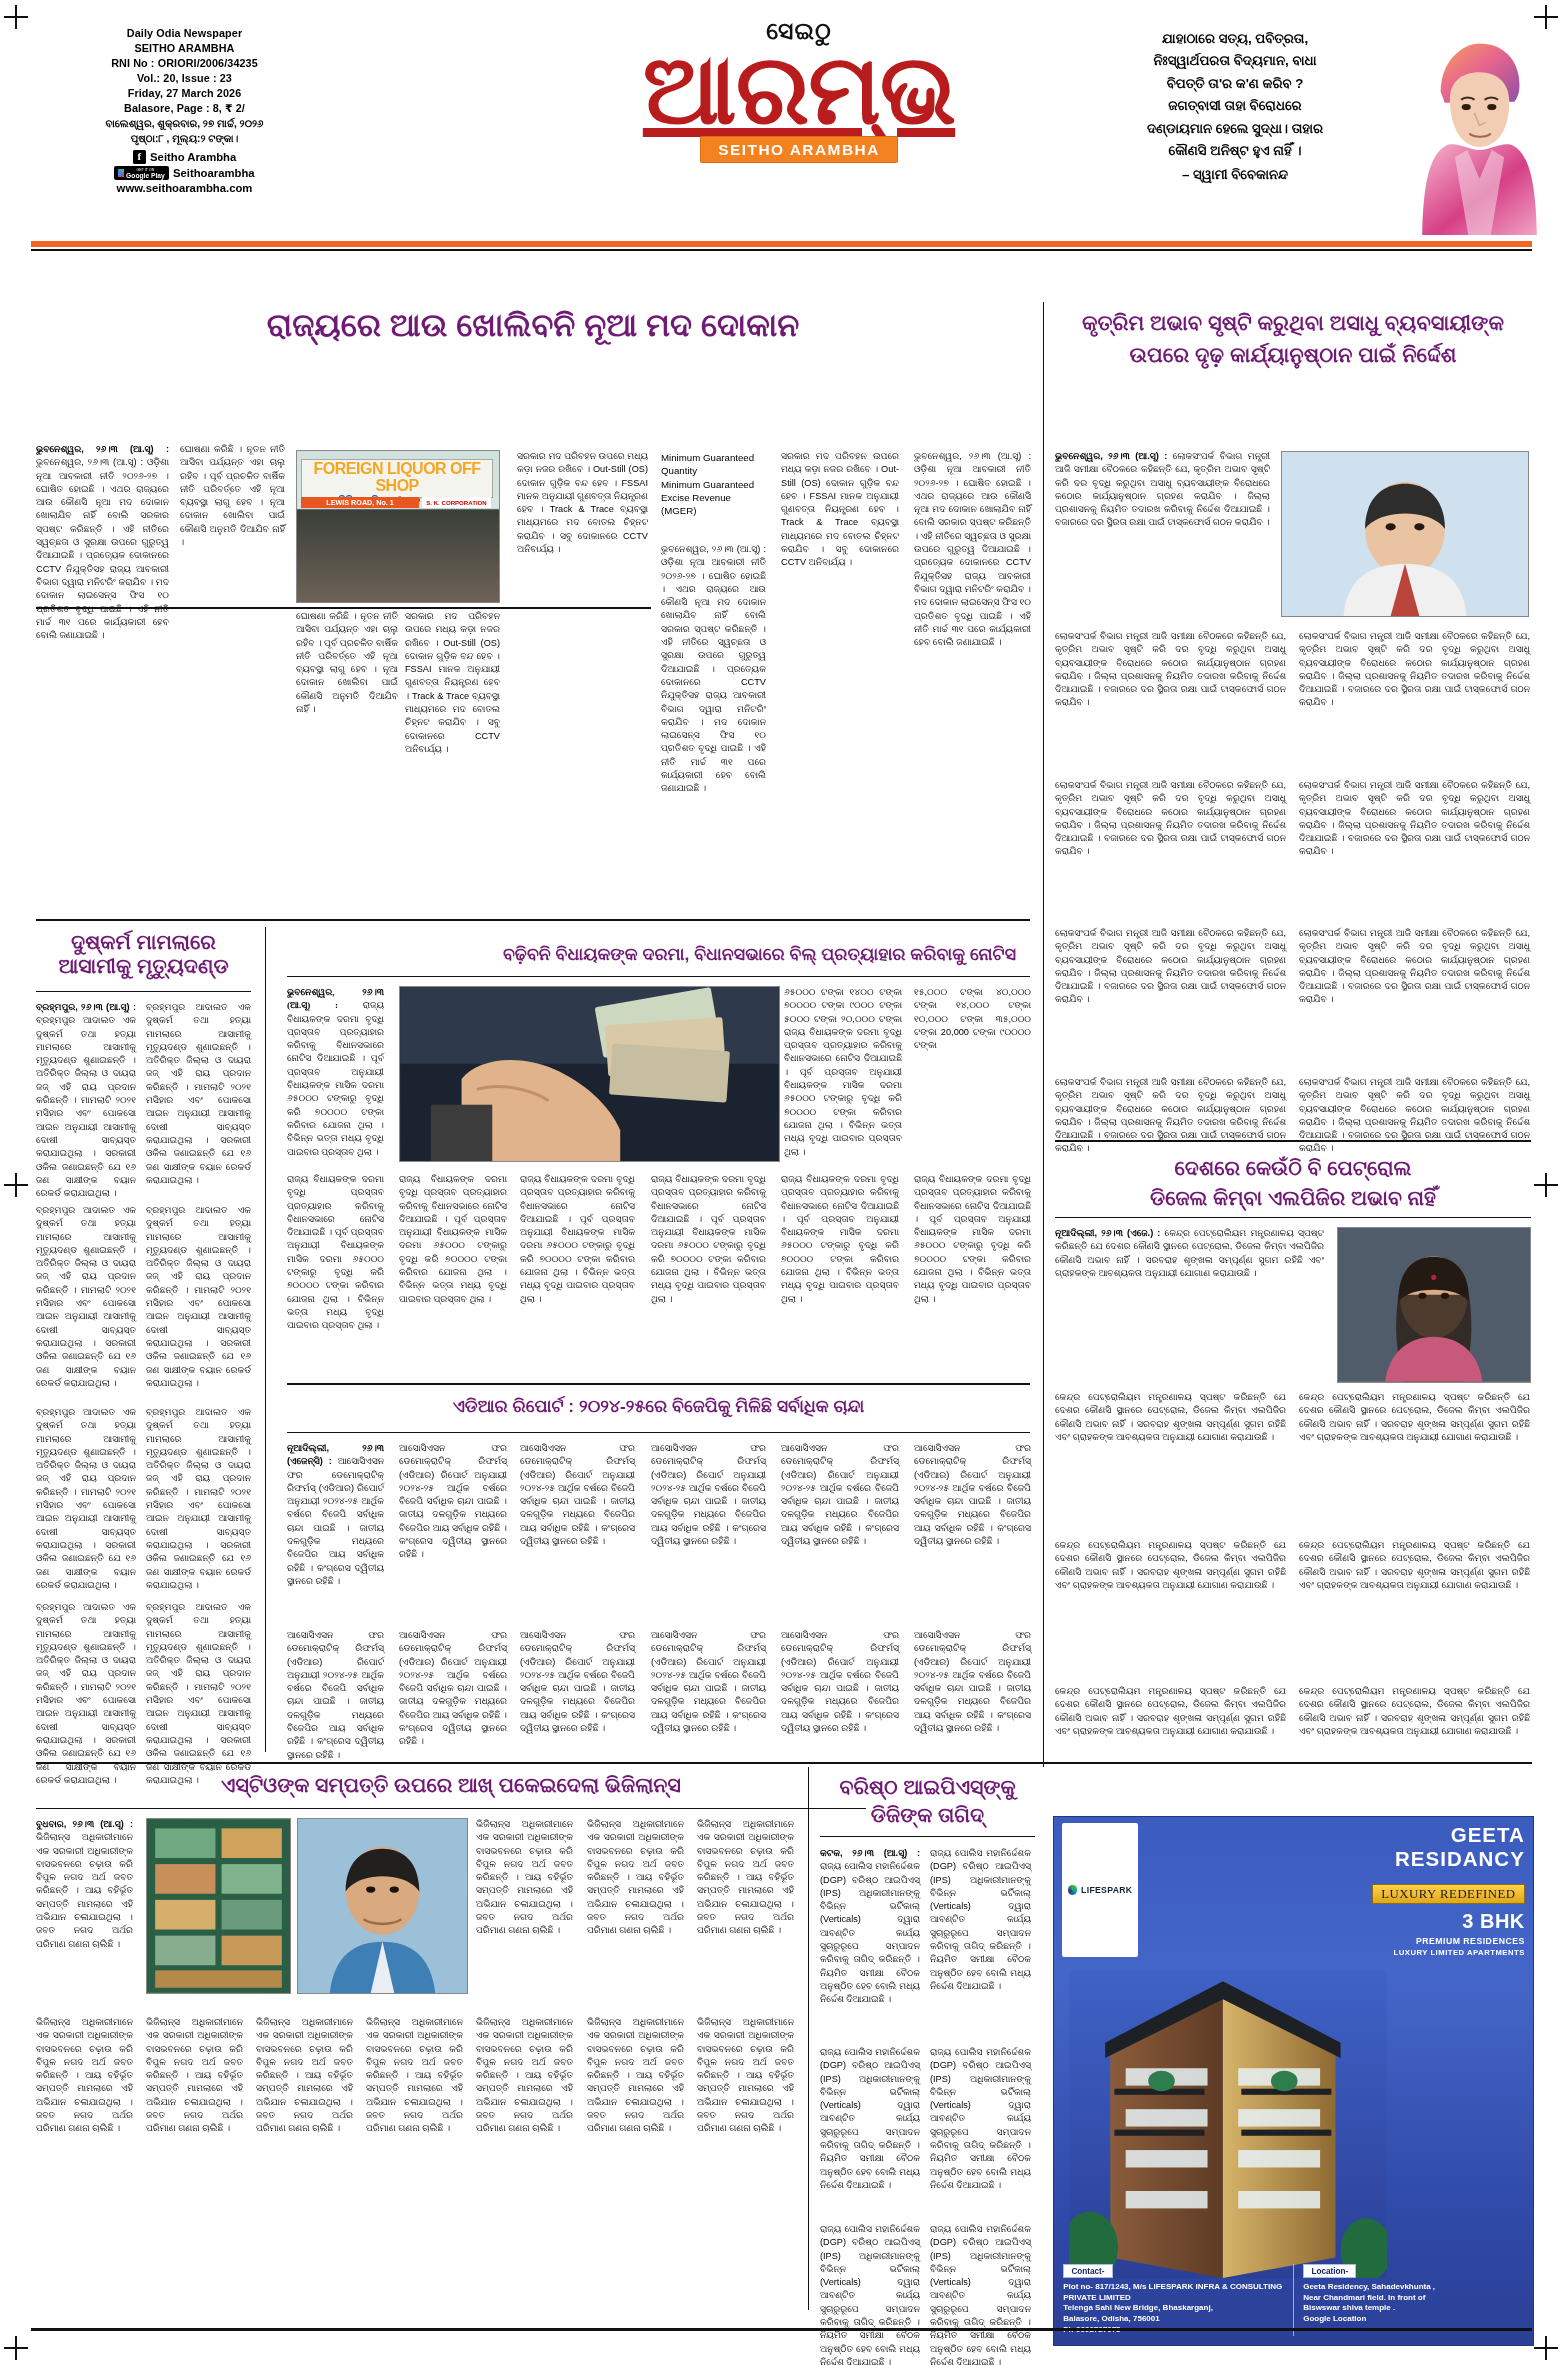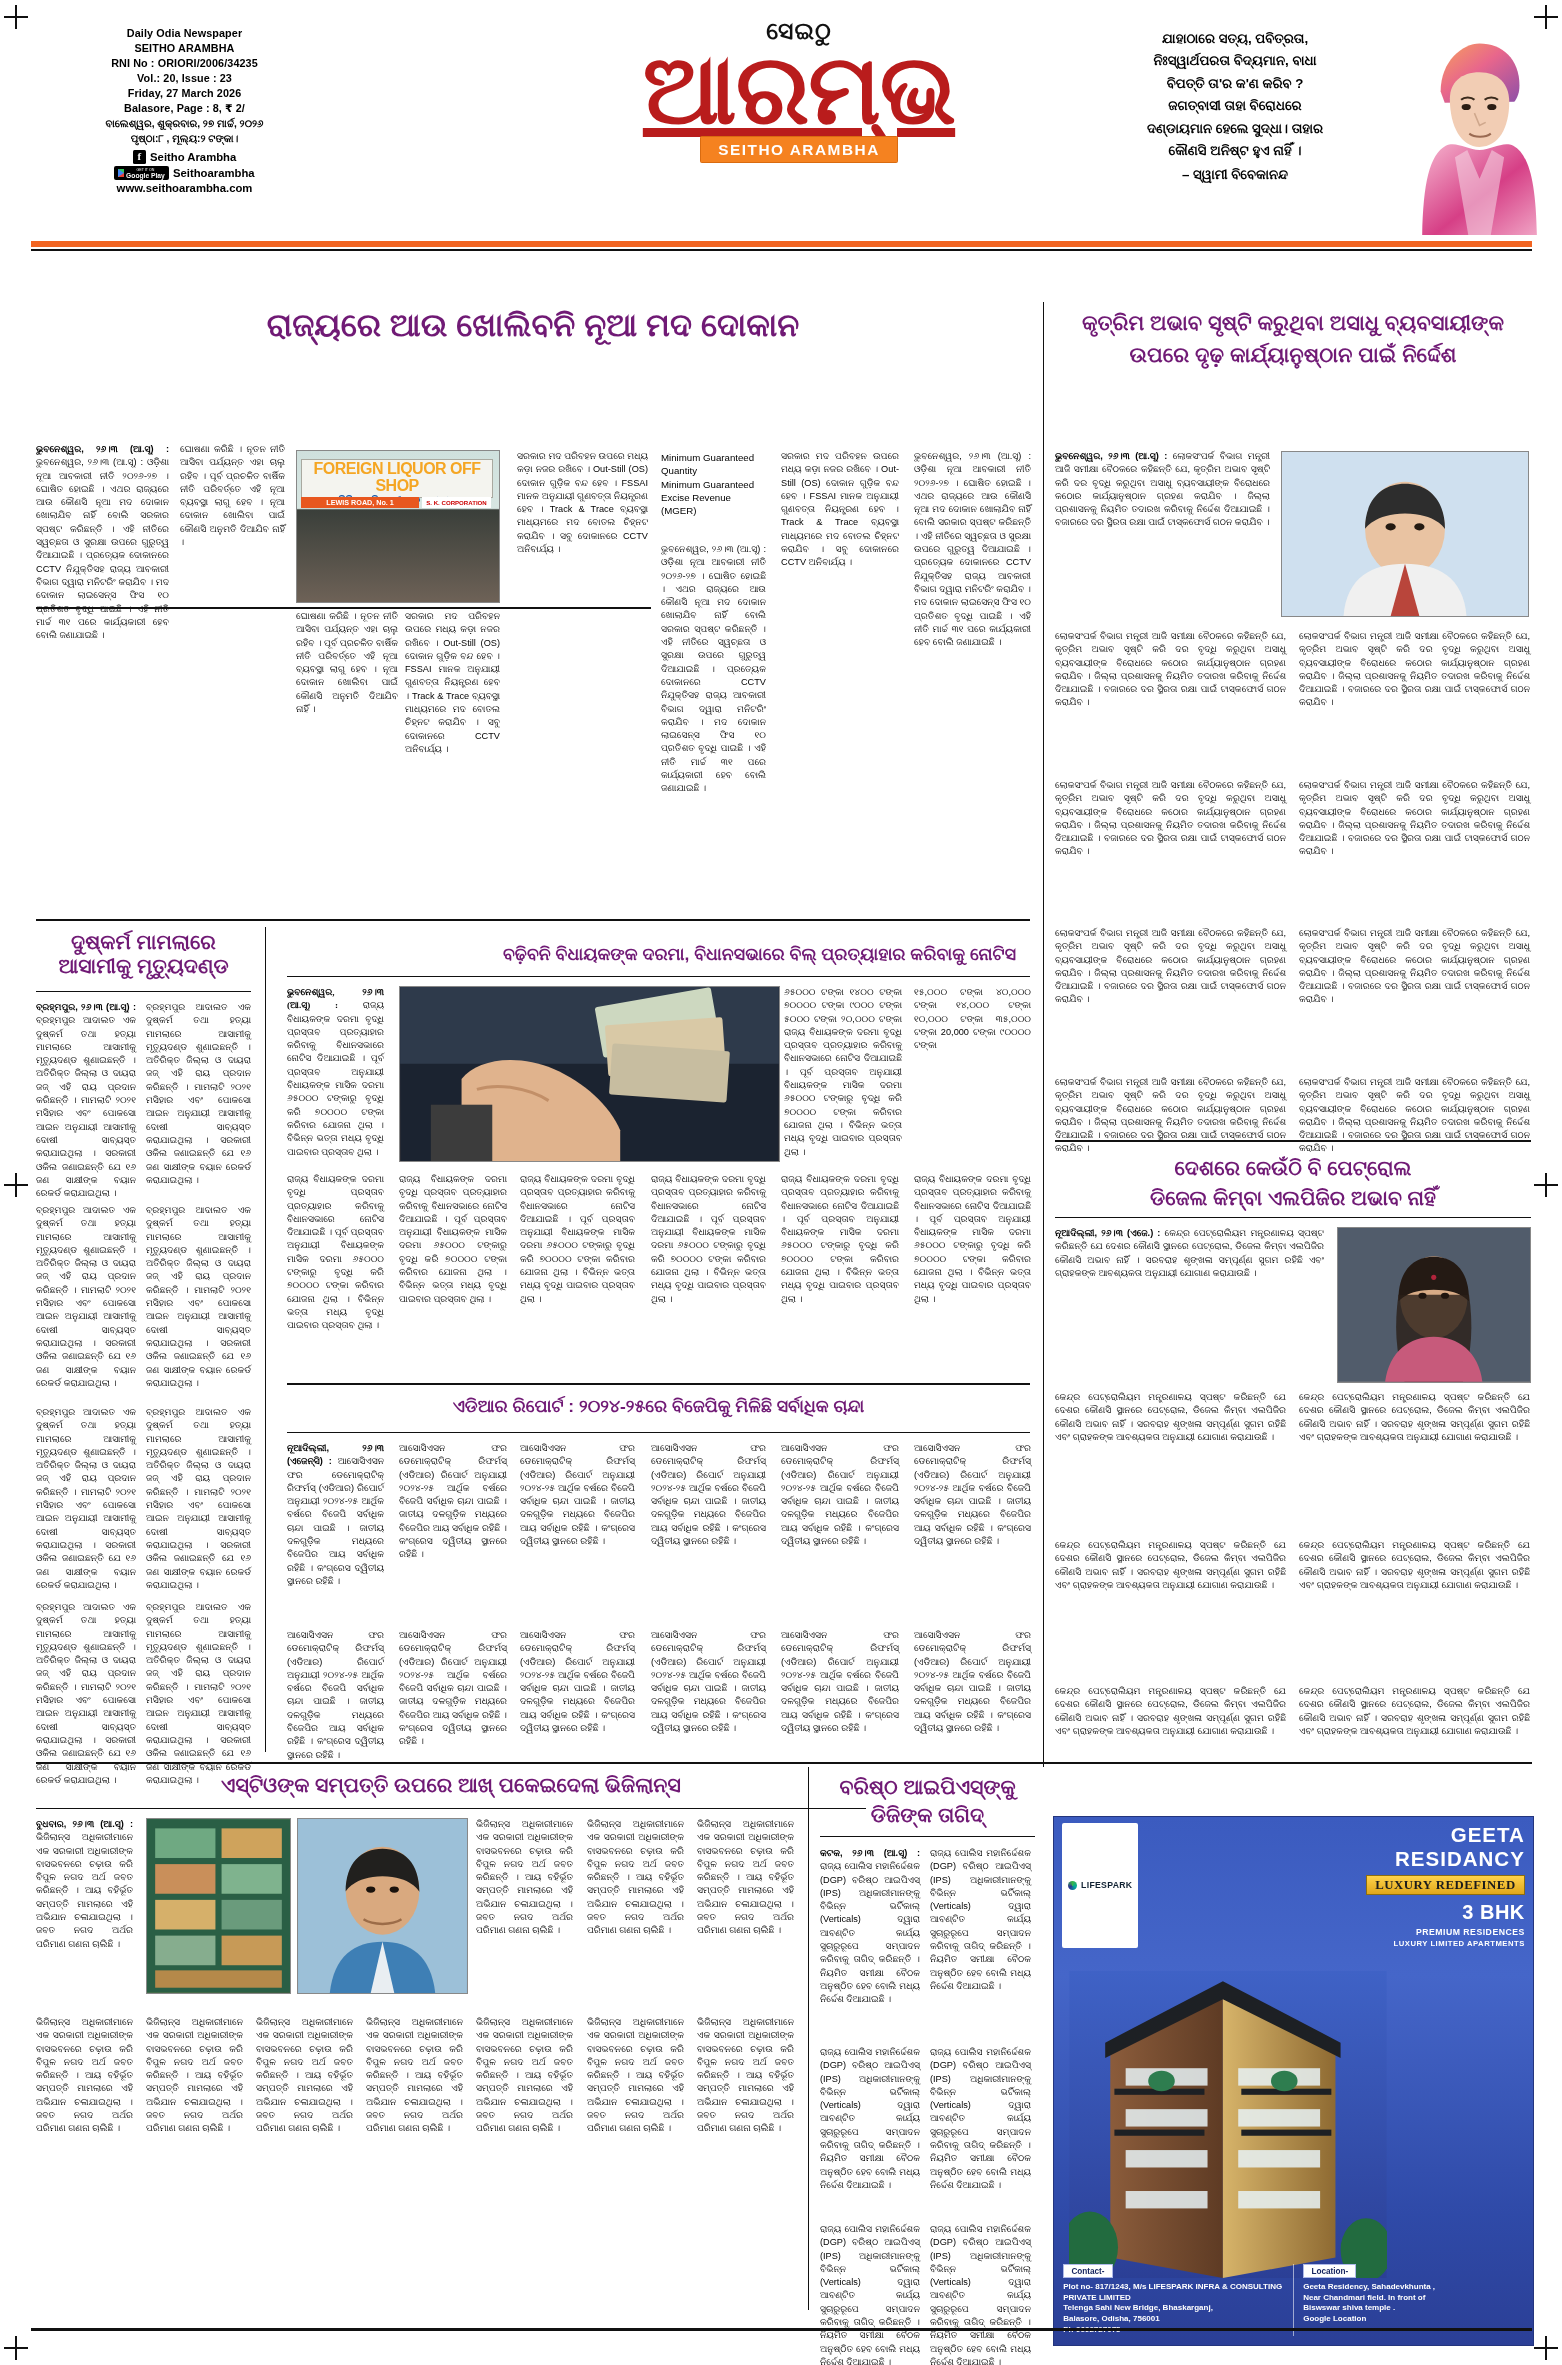--- a/index.html
+++ b/index.html
@@ -79,22 +79,22 @@
       border:1px solid #24357d;color:#fff;overflow:hidden;}
   .ad-top{display:flex;justify-content:space-between;padding:6.1px 8.2px 0 8.2px;}
   .ad-brand{background:#fff;color:#123;border-radius:2px;padding:2.6px 6.1px;display:flex;
       align-items:center;gap:3.6px;}
   .ad-brand .dot{width:9.2px;height:9.2px;border-radius:50%;
       background:conic-gradient(#39b54a,#00a99d,#2e3192,#39b54a);}
   .ad-brand span{font-size:8.7px;font-weight:bold;letter-spacing:0.3px;}
   .ad-right{text-align:right;}
   .ad-title{font-size:20.5px;font-weight:bold;letter-spacing:1px;}
   .ad-lux{display:inline-block;background:linear-gradient(180deg,#ffd24a,#e0a71b);
-      color:#1b1b1b;font-weight:bold;font-size:12.8px;letter-spacing:0.5px;padding:1.5px 8.2px;
-      border:1px solid #8c6d10;margin-top:4px;font-family:"Liberation Serif",serif;}
+      color:#1b1b1b;font-weight:normal;font-size:12.8px;letter-spacing:0.5px;padding:1.5px 8.2px;
+      border:1px solid #8c6d10;margin-top:13px;font-family:"Liberation Serif",serif;}
   .ad-bhk{font-size:20px;font-weight:bold;margin-top:6.1px;letter-spacing:0.5px;}
   .ad-sub{font-size:8.7px;font-weight:bold;letter-spacing:0.5px;margin-top:2.6px;}
   .ad-sub2{font-size:7.7px;font-weight:bold;letter-spacing:0.5px;margin-top:2px;}
   .ad-building{position:absolute;left:15.4px;top:154px;width:318px;height:307px;}
   .ad-foot{position:absolute;left:0;bottom:0;width:100%;padding:7.2px 9.2px 9.2px 9.2px;
       box-sizing:border-box;display:flex;gap:9.2px;}
   .ad-foot .cell{flex:1;}
   .ad-foot .lbl{display:inline-block;background:#fff;color:#13225e;font-weight:bold;
       font-size:8.2px;padding:1.5px 7.2px;border:0.5px solid #aeb9e8;margin-bottom:3.6px;}
   .ad-foot .txt{font-size:8px;line-height:10.8px;font-weight:bold;}

